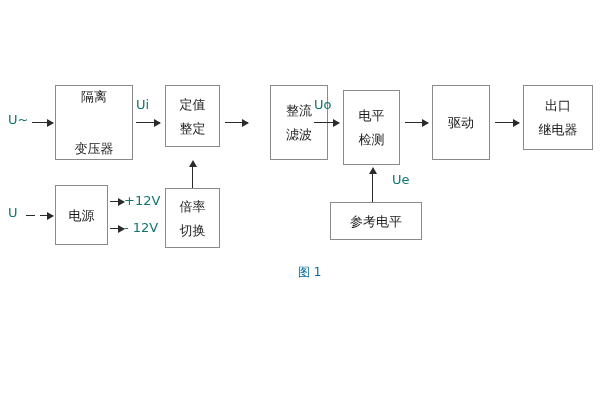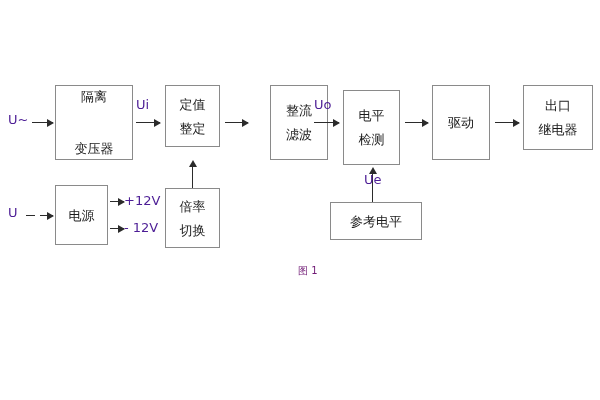--- a/index.html
+++ b/index.html
@@ -25,28 +25,28 @@
     align-items: center;
     justify-content: center;
     color: #1b1b1b;
     font-size: 13px;
     line-height: 1.0;
   }
   .box .line1 { margin-bottom: 11px; }
   .box.single .line1 { margin-bottom: 0; }
   .label {
     position: absolute;
-    color: #4c1d95;
+    color: #0f766e;
     font-size: 13px;
     white-space: nowrap;
   }
   .caption {
     position: absolute;
-    color: #701a75;
-    font-size: 10px;
+    color: #0369a1;
+    font-size: 12px;
     white-space: nowrap;
   }
   .arrow-h {
     position: absolute;
     height: 1px;
     background: #2b2b2b;
   }
   .arrow-h::after {
     content: "";
     position: absolute;
@@ -148,17 +148,17 @@
     <span class="line2">切换</span>
   </div>
 
   <div class="arrow-v-up" style="left:192px; top:167px; height:21px;"></div>
 
   <div class="box single" style="left:330px; top:202px; width:92px; height:38px;">
     <span class="line1">参考电平</span>
   </div>
 
   <div class="arrow-v-up" style="left:372px; top:174px; height:28px;"></div>
-  <div class="label" style="left:364px; top:172px;">Ue</div>
+  <div class="label" style="left:392px; top:172px;">Ue</div>
 
   <div class="caption" style="left:298px; top:264px;">图 1</div>
 
 </div>
 
 </body></html>

